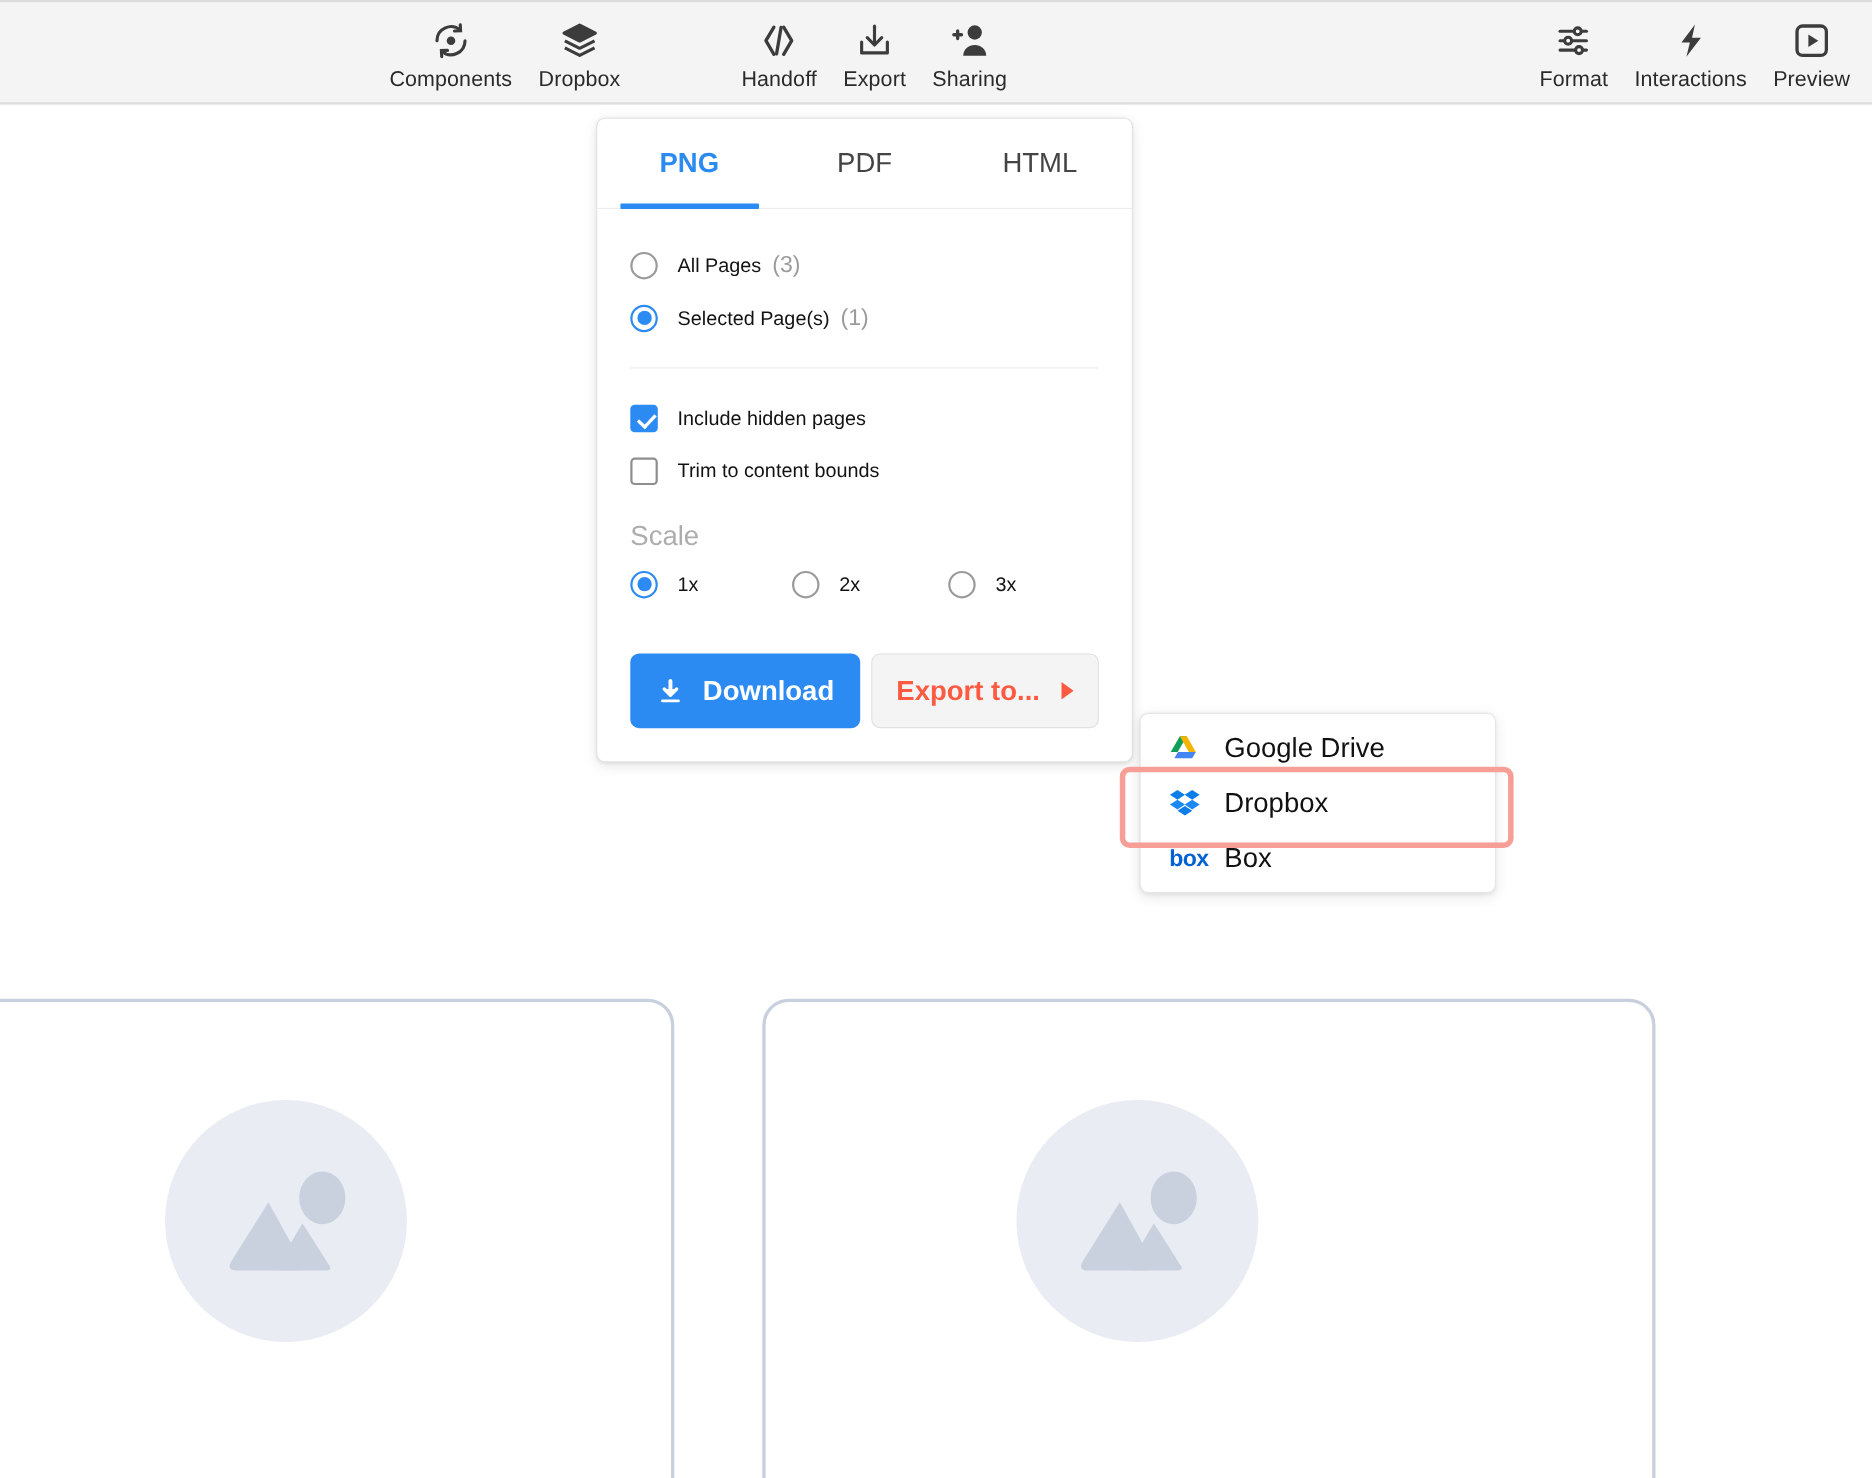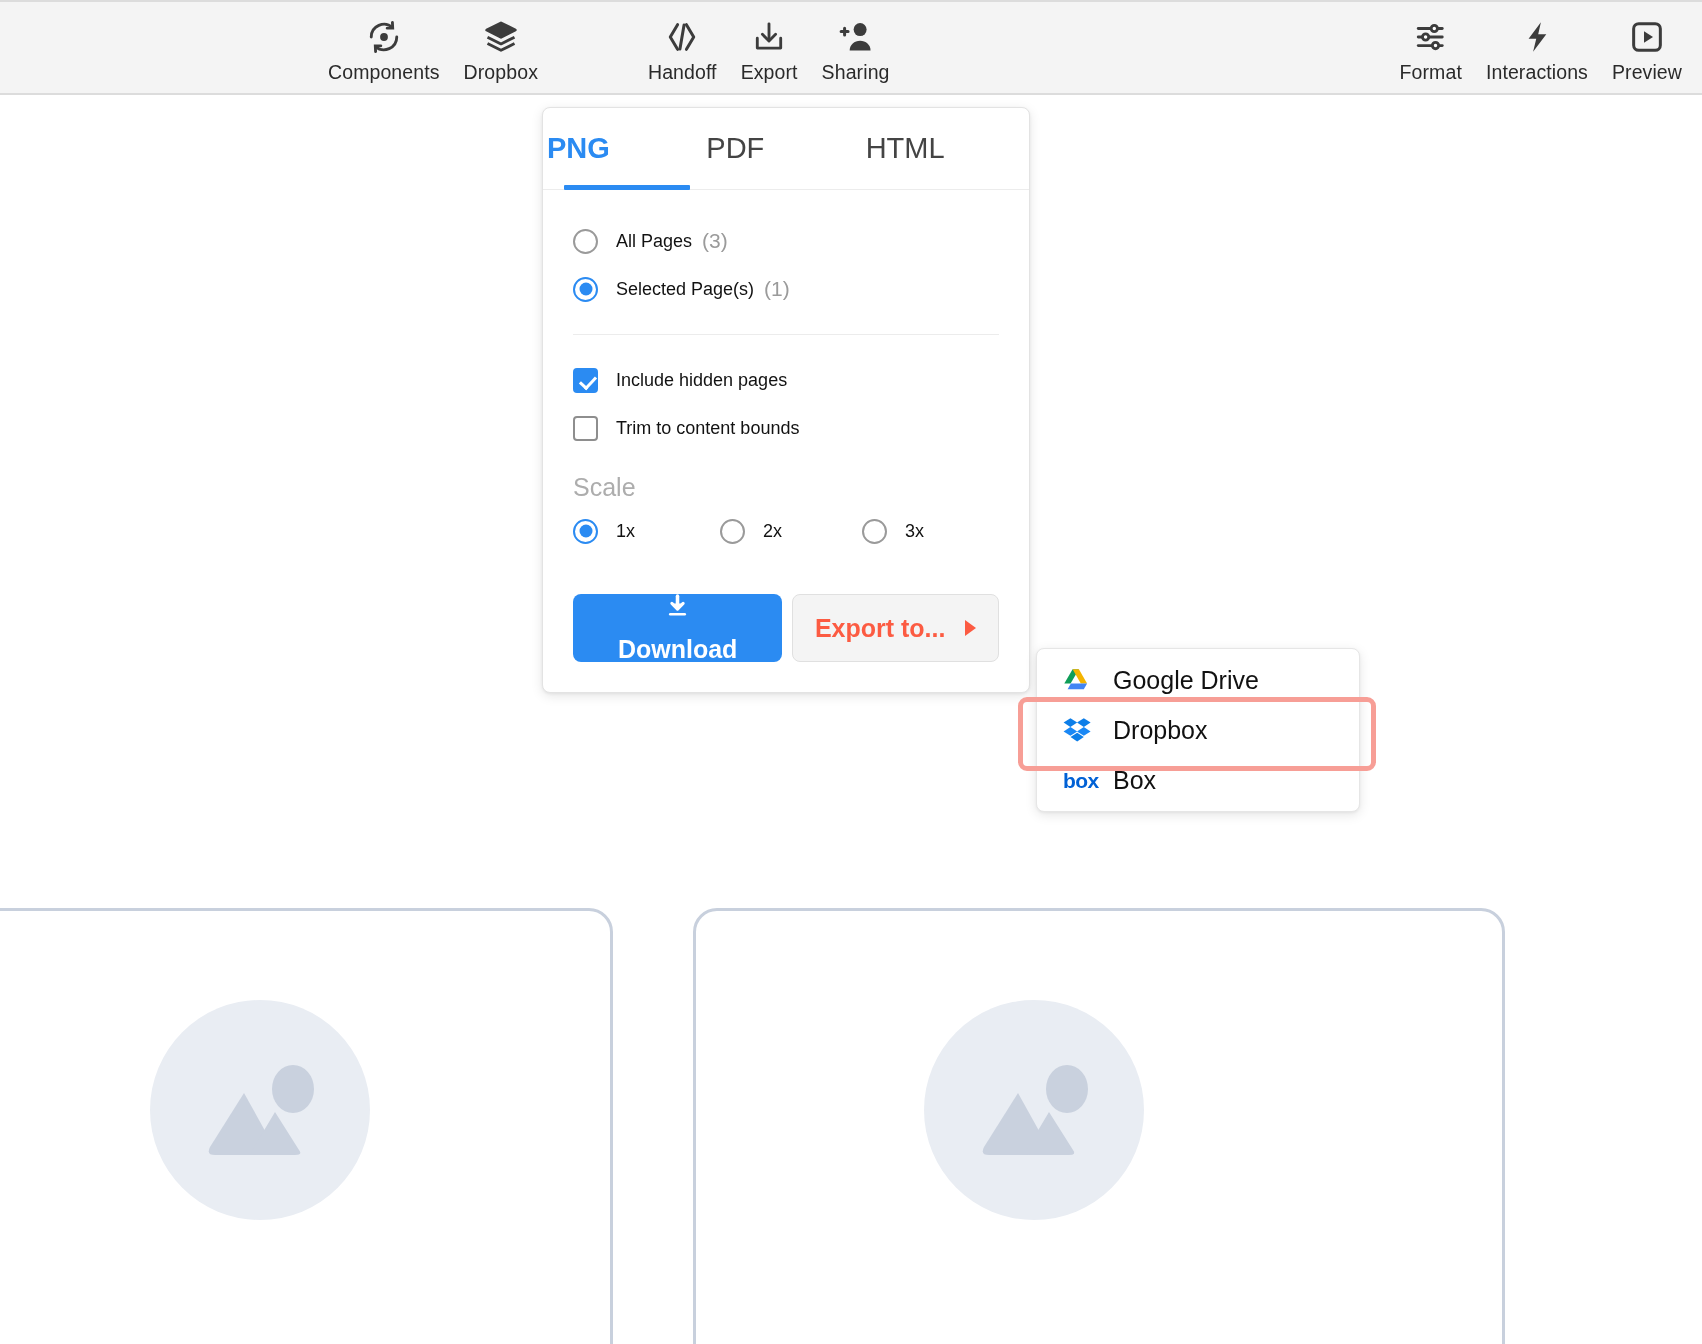--- a/index.html
+++ b/index.html
@@ -19,21 +19,21 @@
   .toolbar {
     position: absolute;
     left: 0; top: 0;
     width: 1702px;
     height: 95px;
     background: #f4f4f4;
     border-top: 2px solid #dcdcdc;
     border-bottom: 2px solid #dcdcdc;
   }
   .tb-group { position: absolute; top: 0; height: 93px; display: flex; align-items: flex-start; }
-  .tb-left  { left: 316px; }
+  .tb-left  { left: 342px; }
   .tb-right { right: 8px; }
   .tb-item {
     display: flex;
     flex-direction: column;
     align-items: center;
     justify-content: flex-start;
     padding: 14px 12px 0 12px;
     cursor: default;
     min-width: 64px;
   }
@@ -69,22 +69,22 @@
   .tabs {
     display: flex;
     height: 82px;
     border-bottom: 1px solid #ececec;
     padding: 0 4px;
   }
   .tab {
     flex: 1;
     display: flex;
     align-items: center;
-    justify-content: flex-start;
-    font-size: 29px;
+    justify-content: center;
+    font-size: 25px;
     color: #444444;
     position: relative;
     cursor: pointer;
     font-weight: 400;
   }
   .tab.active { color: #2b8bf2; font-weight: 700; }
   .tab.active::after {
     content: "";
     position: absolute;
     left: 50%;
@@ -185,21 +185,20 @@
     width: 226px;
     display: flex;
     align-items: center;
     justify-content: center;
     cursor: pointer;
     color: #ffffff;
     font-size: 25px;
     font-weight: 700;
     font-family: "Liberation Sans", sans-serif;
     gap: 17px;
-    flex-direction: column;
   }
   .btn-export {
     background: #f4f4f4;
     border: 1px solid #e0e0e0;
     border-radius: 8px;
     height: 68px;
     width: 223px;
     margin-left: 10px;
     display: flex;
     align-items: center;

